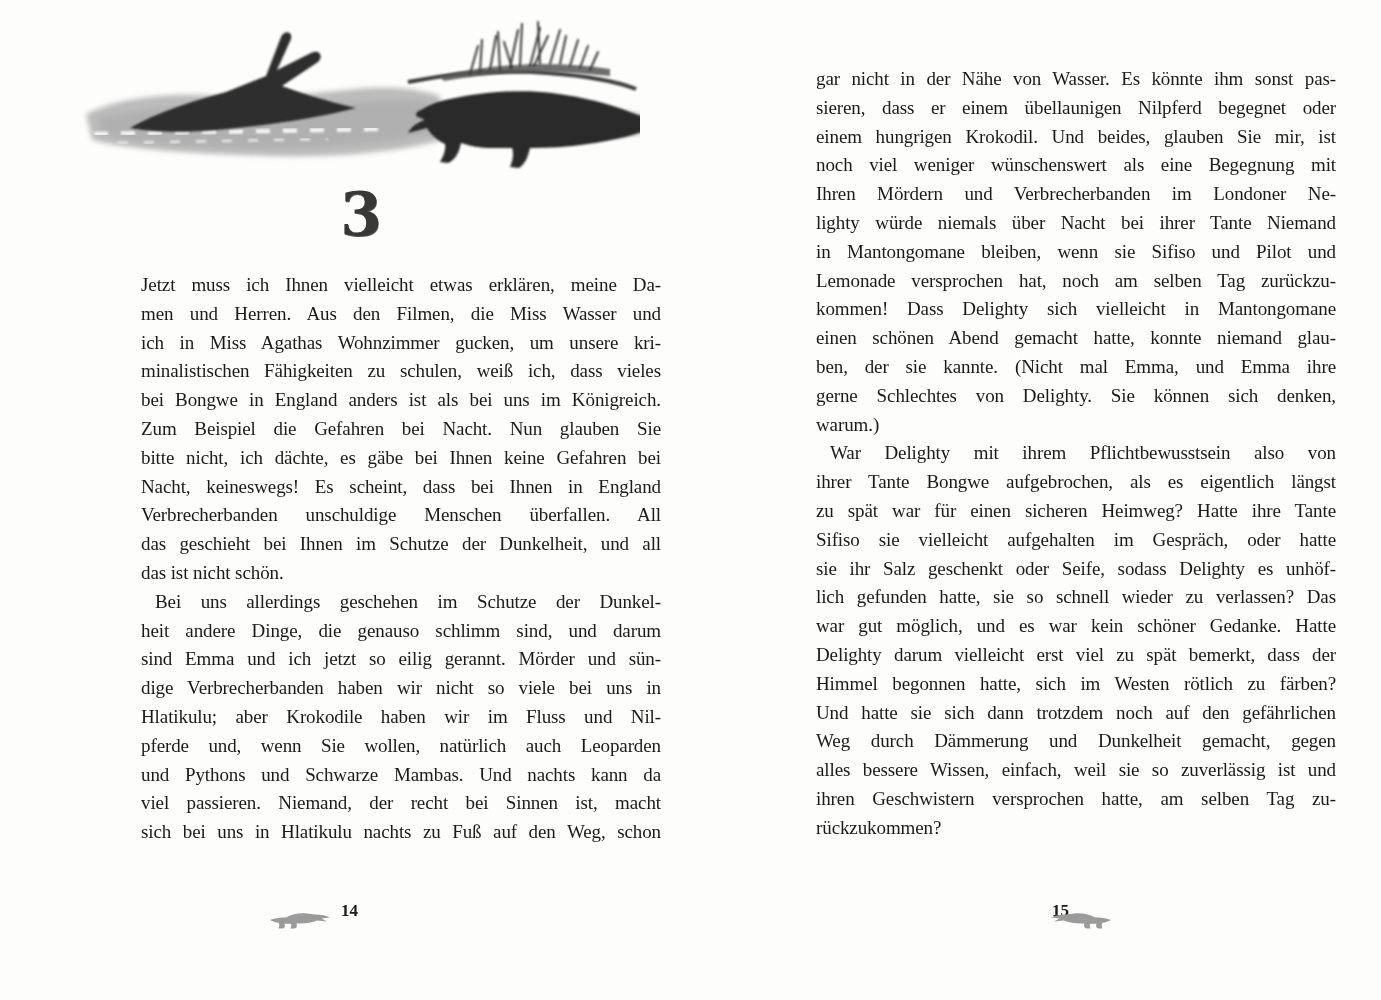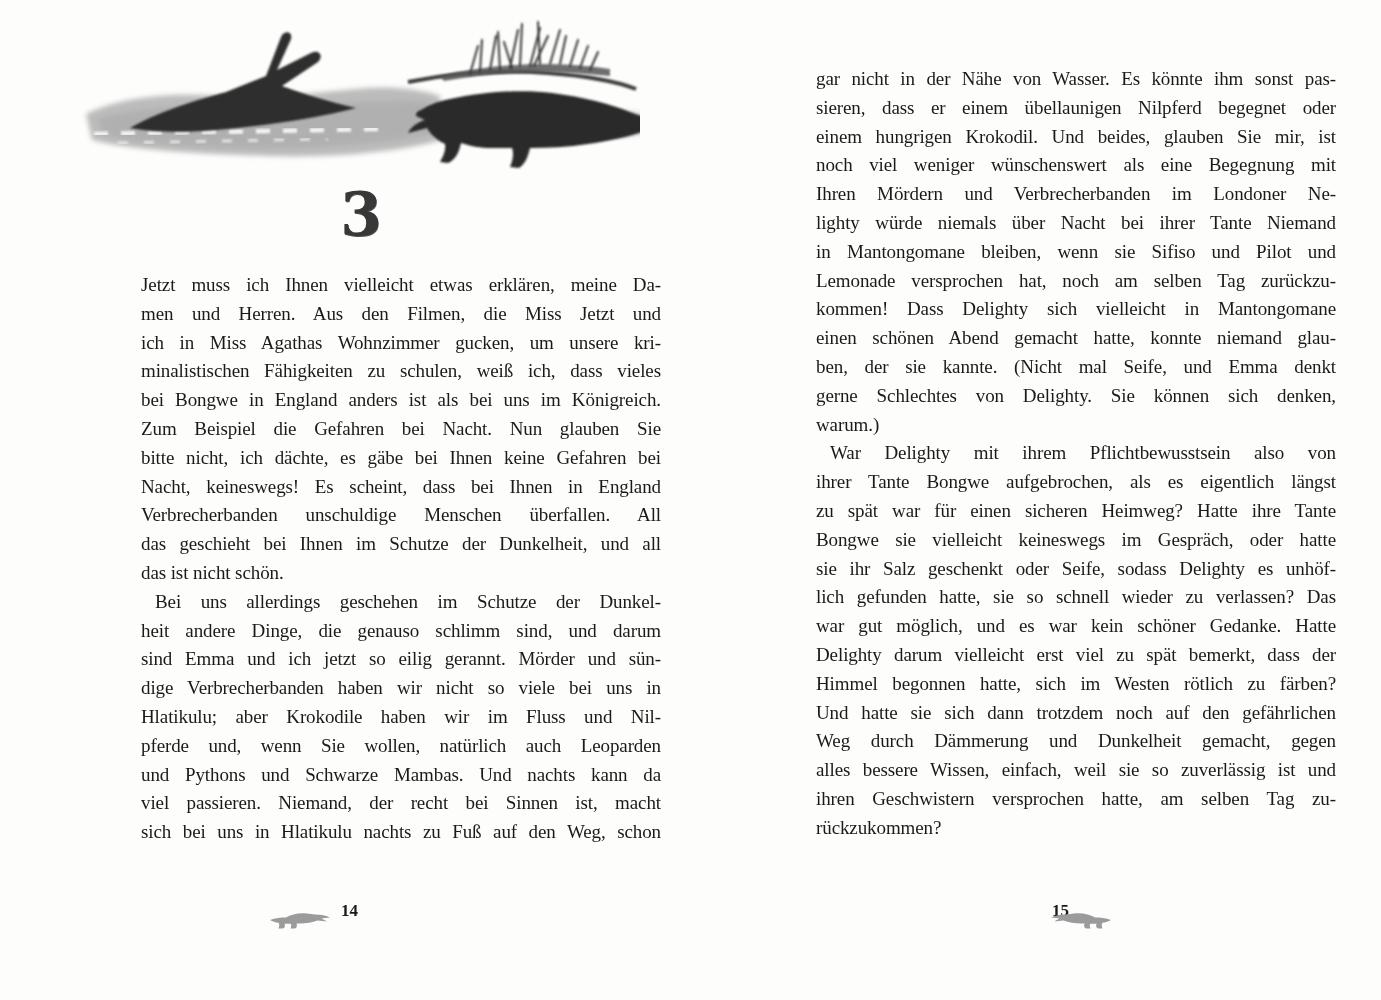--- a/index.html
+++ b/index.html
@@ -118,21 +118,21 @@
              C490,141 470,142 452,142 C450,151 447,158 441,162 L432,161 C435,154 436,147 434,142
              L414,142 C402,142 392,140 383,137 C381,147 377,154 370,157 L362,156
              C366,149 368,143 367,138 C359,134 352,128 349,122 L330,127 C334,120 340,116 347,114
              L338,110 C338,106 340,105 343,104 Z" fill="#2b2b2b" filter="url(#soft2)"></path>
   </svg>
 
   <div class="chapter-number">3</div>
 
   <div id="left-text" class="text-col">
       <div class="line">Jetzt muss ich Ihnen vielleicht etwas erklären, meine Da-</div>
-      <div class="line">men und Herren. Aus den Filmen, die Miss Jetzt und</div>
+      <div class="line">men und Herren. Aus den Filmen, die Miss Wasser und</div>
       <div class="line">ich in Miss Agathas Wohnzimmer gucken, um unsere kri-</div>
       <div class="line">minalistischen Fähigkeiten zu schulen, weiß ich, dass vieles</div>
       <div class="line">bei Bongwe in England anders ist als bei uns im Königreich.</div>
       <div class="line">Zum Beispiel die Gefahren bei Nacht. Nun glauben Sie</div>
       <div class="line">bitte nicht, ich dächte, es gäbe bei Ihnen keine Gefahren bei</div>
       <div class="line">Nacht, keineswegs! Es scheint, dass bei Ihnen in England</div>
       <div class="line">Verbrecherbanden unschuldige Menschen überfallen. All</div>
       <div class="line">das geschieht bei Ihnen im Schutze der Dunkelheit, und all</div>
       <div class="line para-end">das ist nicht schön.</div>
       <div class="line indent">Bei uns allerdings geschehen im Schutze der Dunkel-</div>
@@ -150,27 +150,27 @@
       <div class="line">gar nicht in der Nähe von Wasser. Es könnte ihm sonst pas-</div>
       <div class="line">sieren, dass er einem übellaunigen Nilpferd begegnet oder</div>
       <div class="line">einem hungrigen Krokodil. Und beides, glauben Sie mir, ist</div>
       <div class="line">noch viel weniger wünschenswert als eine Begegnung mit</div>
       <div class="line">Ihren Mördern und Verbrecherbanden im Londoner Ne-</div>
       <div class="line">lighty würde niemals über Nacht bei ihrer Tante Niemand</div>
       <div class="line">in Mantongomane bleiben, wenn sie Sifiso und Pilot und</div>
       <div class="line">Lemonade versprochen hat, noch am selben Tag zurückzu-</div>
       <div class="line">kommen! Dass Delighty sich vielleicht in Mantongomane</div>
       <div class="line">einen schönen Abend gemacht hatte, konnte niemand glau-</div>
-      <div class="line">ben, der sie kannte. (Nicht mal Seife, und Emma denkt</div>
+      <div class="line">ben, der sie kannte. (Nicht mal Emma, und Emma ihre</div>
       <div class="line">gerne Schlechtes von Delighty. Sie können sich denken,</div>
       <div class="line para-end">warum.)</div>
       <div class="line indent">War Delighty mit ihrem Pflichtbewusstsein also von</div>
       <div class="line">ihrer Tante Bongwe aufgebrochen, als es eigentlich längst</div>
       <div class="line">zu spät war für einen sicheren Heimweg? Hatte ihre Tante</div>
-      <div class="line">Bongwe sie vielleicht keineswegs im Gespräch, oder hatte</div>
+      <div class="line">Sifiso sie vielleicht aufgehalten im Gespräch, oder hatte</div>
       <div class="line">sie ihr Salz geschenkt oder Seife, sodass Delighty es unhöf-</div>
       <div class="line">lich gefunden hatte, sie so schnell wieder zu verlassen? Das</div>
       <div class="line">war gut möglich, und es war kein schöner Gedanke. Hatte</div>
       <div class="line">Delighty darum vielleicht erst viel zu spät bemerkt, dass der</div>
       <div class="line">Himmel begonnen hatte, sich im Westen rötlich zu färben?</div>
       <div class="line">Und hatte sie sich dann trotzdem noch auf den gefährlichen</div>
       <div class="line">Weg durch Dämmerung und Dunkelheit gemacht, gegen</div>
       <div class="line">alles bessere Wissen, einfach, weil sie so zuverlässig ist und</div>
       <div class="line">ihren Geschwistern versprochen hatte, am selben Tag zu-</div>
       <div class="line para-end">rückzukommen?</div>

